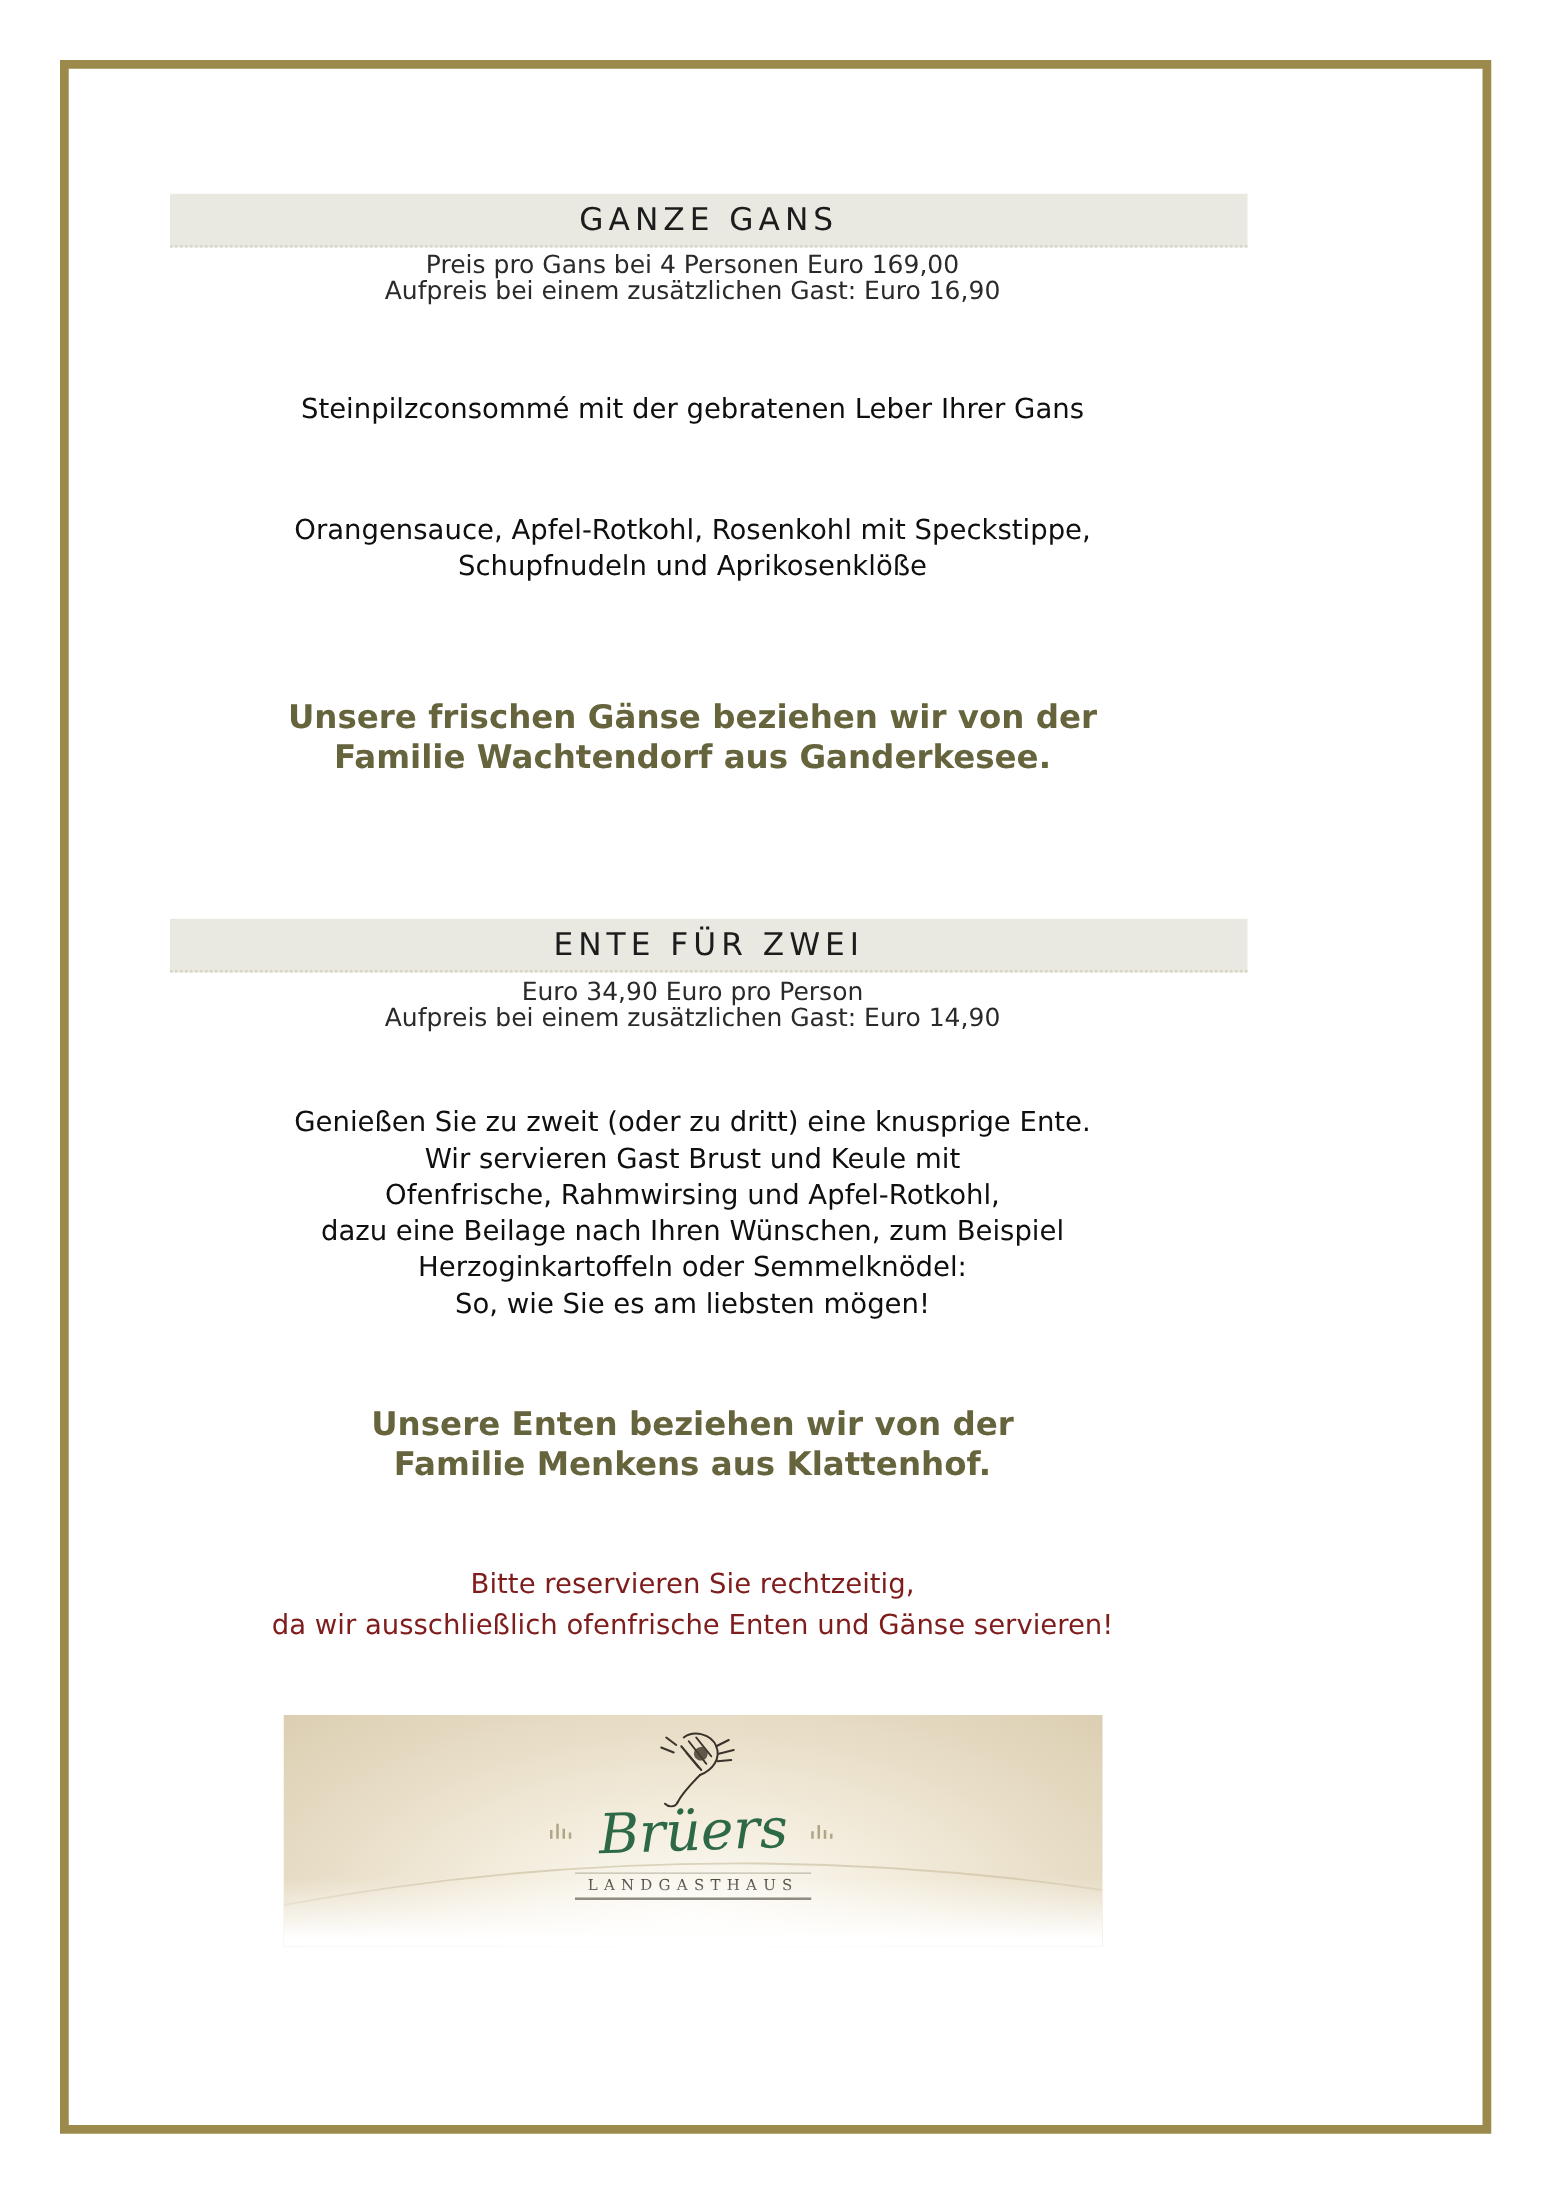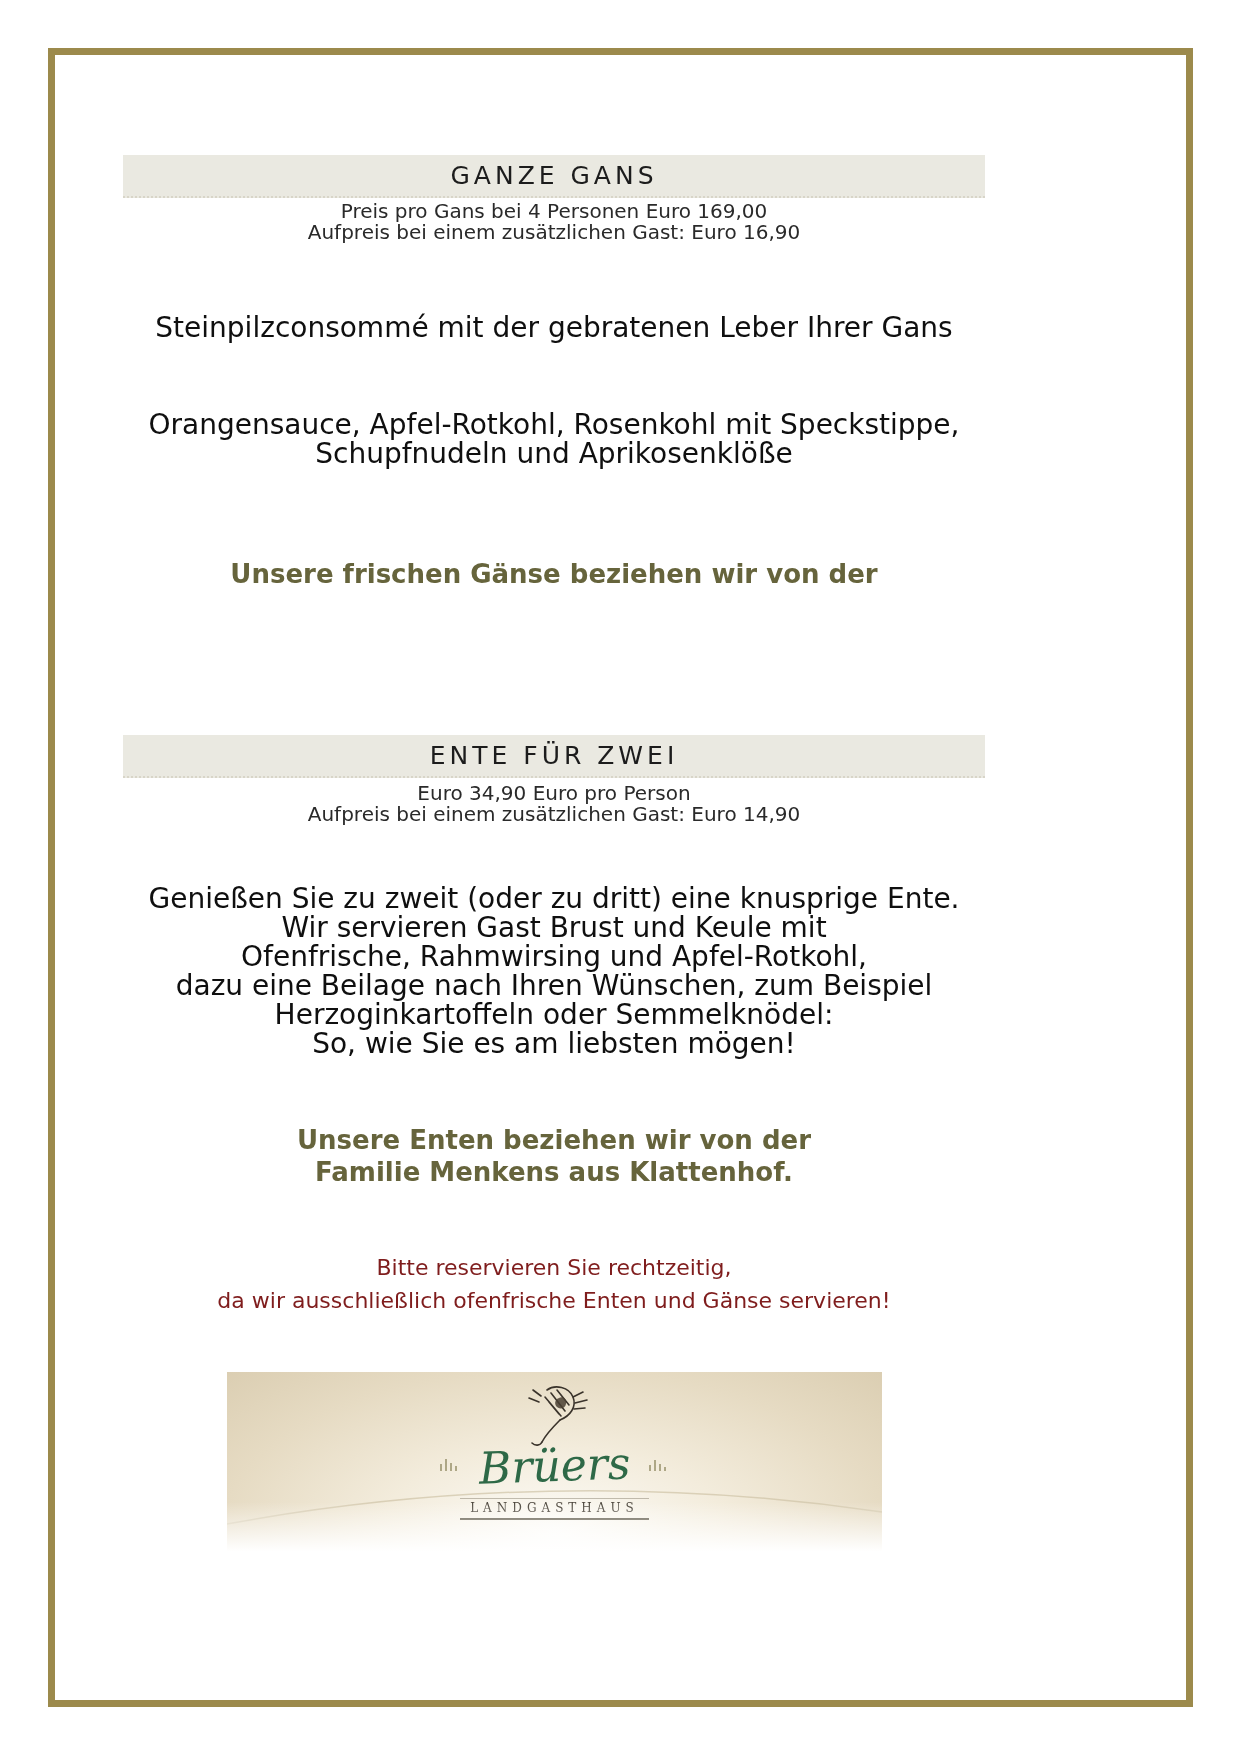--- a/index.html
+++ b/index.html
@@ -8,29 +8,29 @@
     font-family:"DejaVu Sans","Liberation Sans",sans-serif;
     overflow:hidden;
   }
   .frame{
     position:absolute;left:48px;top:48px;right:48px;bottom:48px;
     border:7px solid #9c8a4c;pointer-events:none;
   }
   .content{position:absolute;left:123px;top:0;width:862px;height:1755px;}
   .block{position:absolute;left:0;width:100%;text-align:center;}
   .band{
-    position:absolute;left:0;width:100%;height:41px;
+    position:absolute;left:13px;width:100%;height:41px;
     background:#eae9e1;border-bottom:2px dotted #d8d5c8;
     display:flex;align-items:center;justify-content:center;
   }
   .band-title{
     font-size:25px;letter-spacing:4px;color:#1c1c1c;white-space:nowrap;
   }
   .prices{font-size:20px;line-height:21px;color:#2a2a2a;}
-  .course{font-size:28px;line-height:29px;color:#0f0f0f;}
+  .course{font-size:22px;line-height:29px;color:#0f0f0f;}
   .note{font-size:26px;line-height:32px;font-weight:bold;color:#66643c;}
   .reservation{font-size:22px;line-height:33px;color:#7f1d1d;}
   .banner{
     position:absolute;left:104px;top:1372px;width:655px;height:185px;
     background:radial-gradient(ellipse at 50% 88%, #fdfcf8 0%, #f3ecdc 38%, #e6dbc3 72%, #dbceb2 100%);
     overflow:hidden;
   }
   .banner .arc{position:absolute;left:0;top:0;}
   .banner .fade{
     position:absolute;left:0;right:0;bottom:0;height:55px;
@@ -75,20 +75,21 @@
     </div>
     <div class="block course" style="top:313px">
       <div>Steinpilzconsommé mit der gebratenen Leber Ihrer Gans</div>
     </div>
     <div class="block course" style="top:410px">
       <div>Orangensauce, Apfel-Rotkohl, Rosenkohl mit Speckstippe,</div>
       <div>Schupfnudeln und Aprikosenklöße</div>
     </div>
     <div class="block note" style="top:558px">
       <div>Unsere frischen Gänse beziehen wir von der</div>
+      <div>Familie Wachtendorf aus Ganderkesee.</div>
     </div>
 
     <div class="band" style="top:735px">
       <span class="band-title">ENTE FÜR ZWEI</span>
     </div>
     <div class="block prices" style="top:783px">
       <div>Euro 34,90 Euro pro Person</div>
       <div>Aufpreis bei einem zusätzlichen Gast: Euro 14,90</div>
     </div>
     <div class="block course" style="top:884px">

